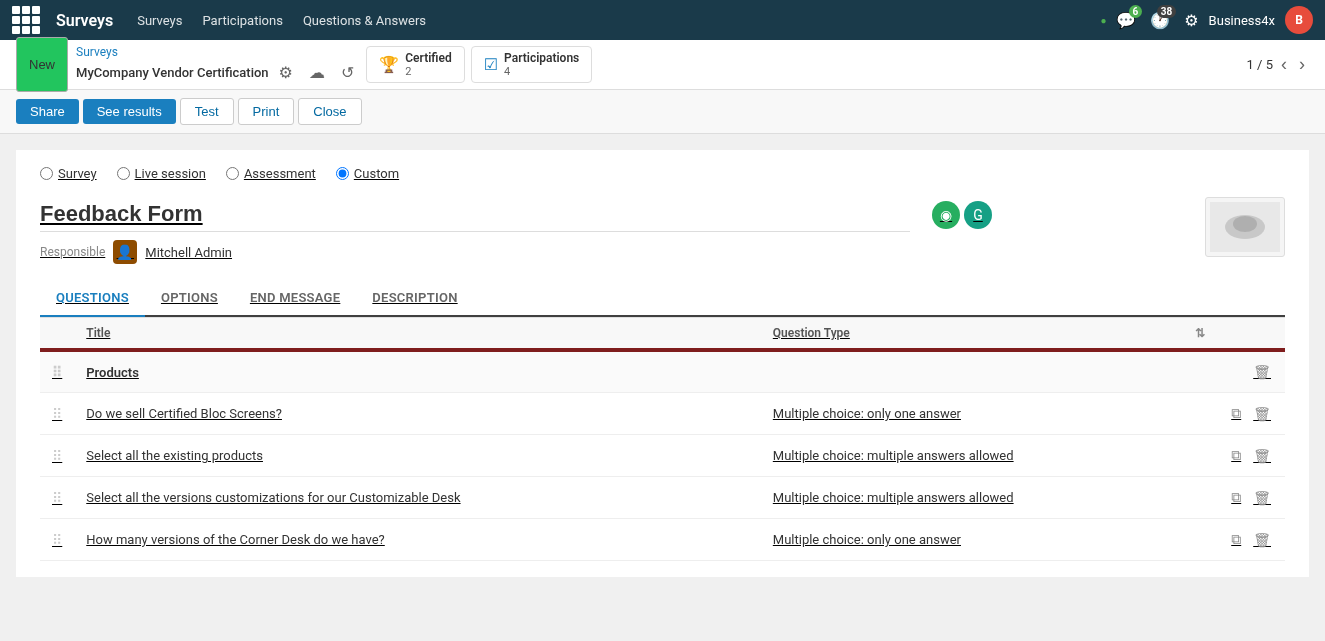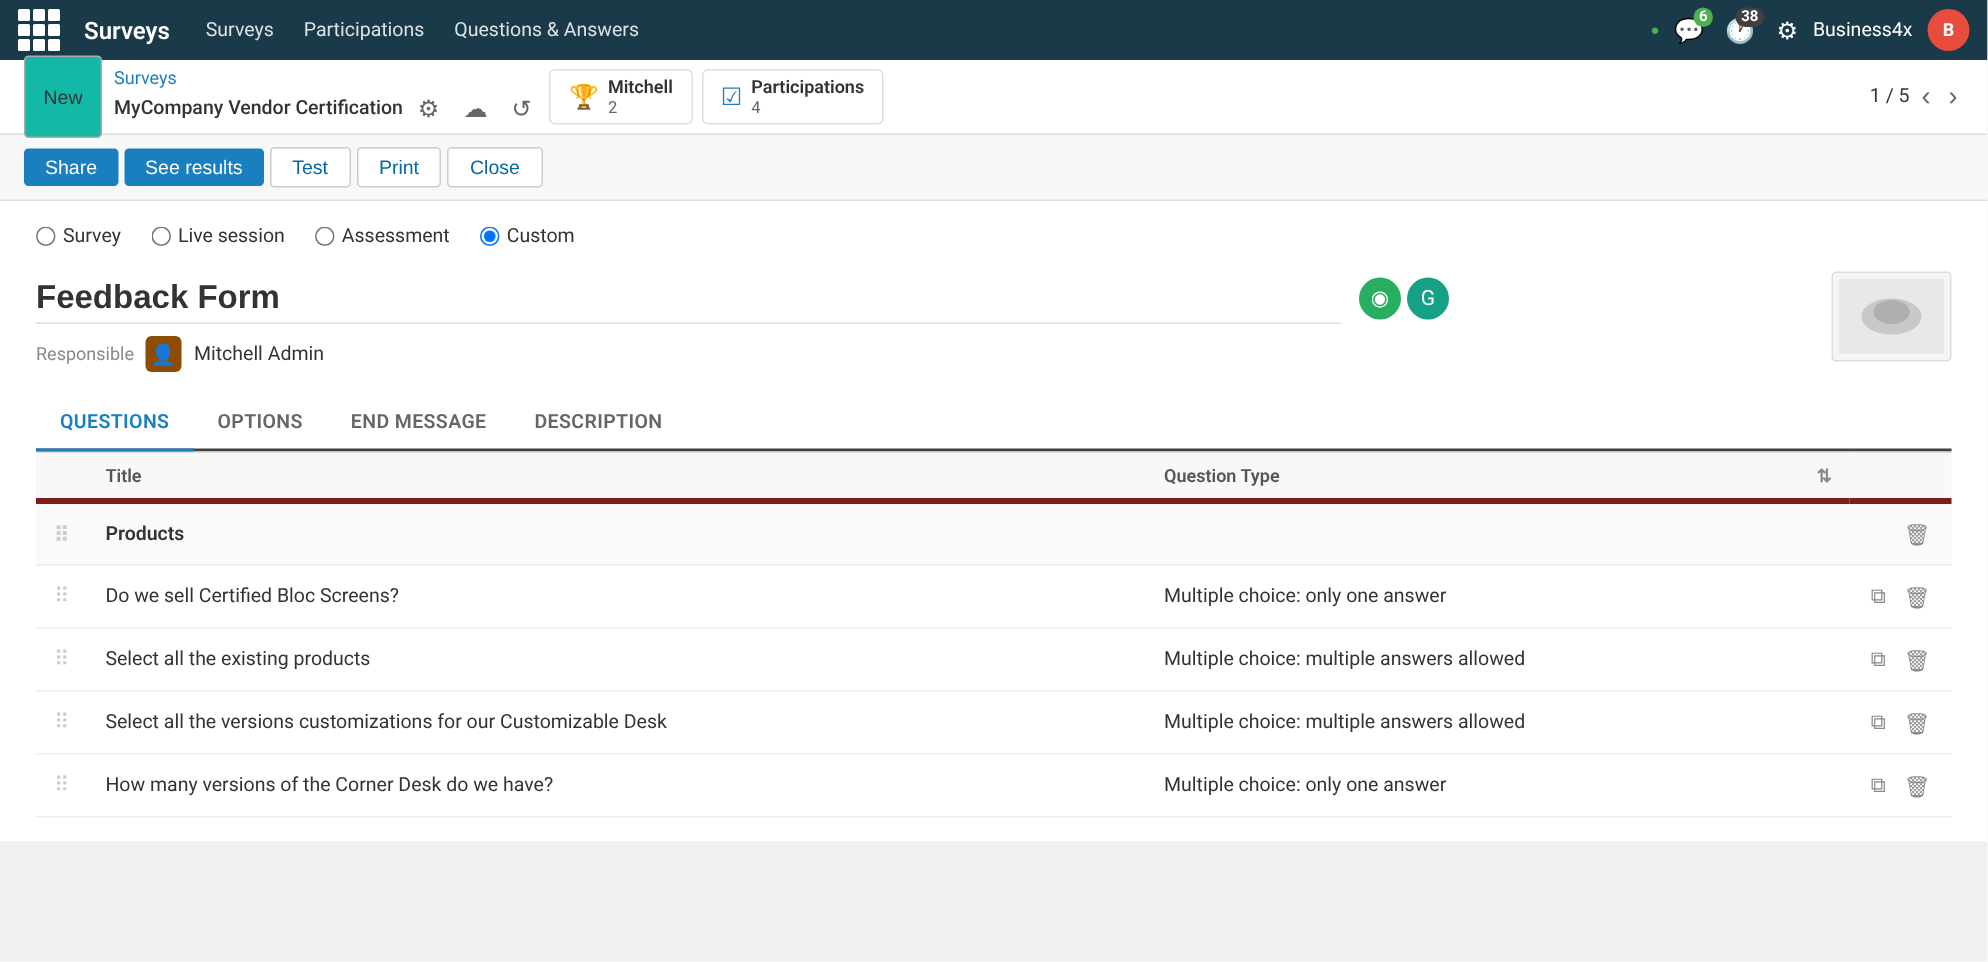--- a/index.html
+++ b/index.html
@@ -84,21 +84,21 @@
     .breadcrumb-bar {
       background: white;
       border-bottom: 1px solid #ddd;
       display: flex;
       align-items: center;
       padding: 6px 16px;
       gap: 8px;
       height: 50px;
     }
     .new-btn {
-      background: #14b8a6;
+      background: #22c55e;
       border: 1px solid #aaa;
       padding: 19px 12px;
       font-size: 13px;
       cursor: pointer;
       border-radius: 3px;
       color: #333;
     }
     .breadcrumb-text {
       color: #666;
       font-size: 12px;
@@ -173,22 +173,23 @@
       font-size: 13px;
       cursor: pointer;
     }
     .action-btn.primary { background: #1a7fbf; color: white; }
     .action-btn.secondary { background: #1a7fbf; color: white; }
     .action-btn.default { background: white; border: 1px solid #ccc; color: #0369a1; }
 
     
     .main-content {
       background: white;
-      margin: 0;
+      margin: 16px;
       padding: 16px 24px;
+      text-decoration: underline;
     }
 
     
     .survey-type-row {
       display: flex;
       align-items: center;
       gap: 20px;
       margin-bottom: 16px;
     }
     .survey-type-row label {
@@ -210,21 +211,21 @@
       color: #333;
       width: 100%;
       max-width: 870px;
       padding: 4px 0;
       outline: none;
       background: transparent;
     }
     .form-title-row {
       display: flex;
       align-items: center;
-      gap: 12px;
+      gap: 22px;
       margin-bottom: 8px;
     }
     .form-title-icons {
       display: flex;
       gap: 4px;
     }
     .integration-icon {
       width: 28px; height: 28px;
       border-radius: 50%;
       display: flex; align-items: center; justify-content: center;
@@ -394,21 +395,21 @@
         <button class="icon-btn" title="Upload">☁</button>
         <button class="icon-btn" title="Undo">↺</button>
       </div>
     </div>
   </div>
 
   <div class="badges-group">
     <div class="certified-badge">
       <span class="trophy">🏆</span>
       <div>
-        <div class="label">Mitchell</div>
+        <div class="label">Certified</div>
         <div class="count">2</div>
       </div>
     </div>
     <div class="certified-badge">
       <span class="check">☑</span>
       <div>
         <div class="label">Participations</div>
         <div class="count">4</div>
       </div>
     </div>

